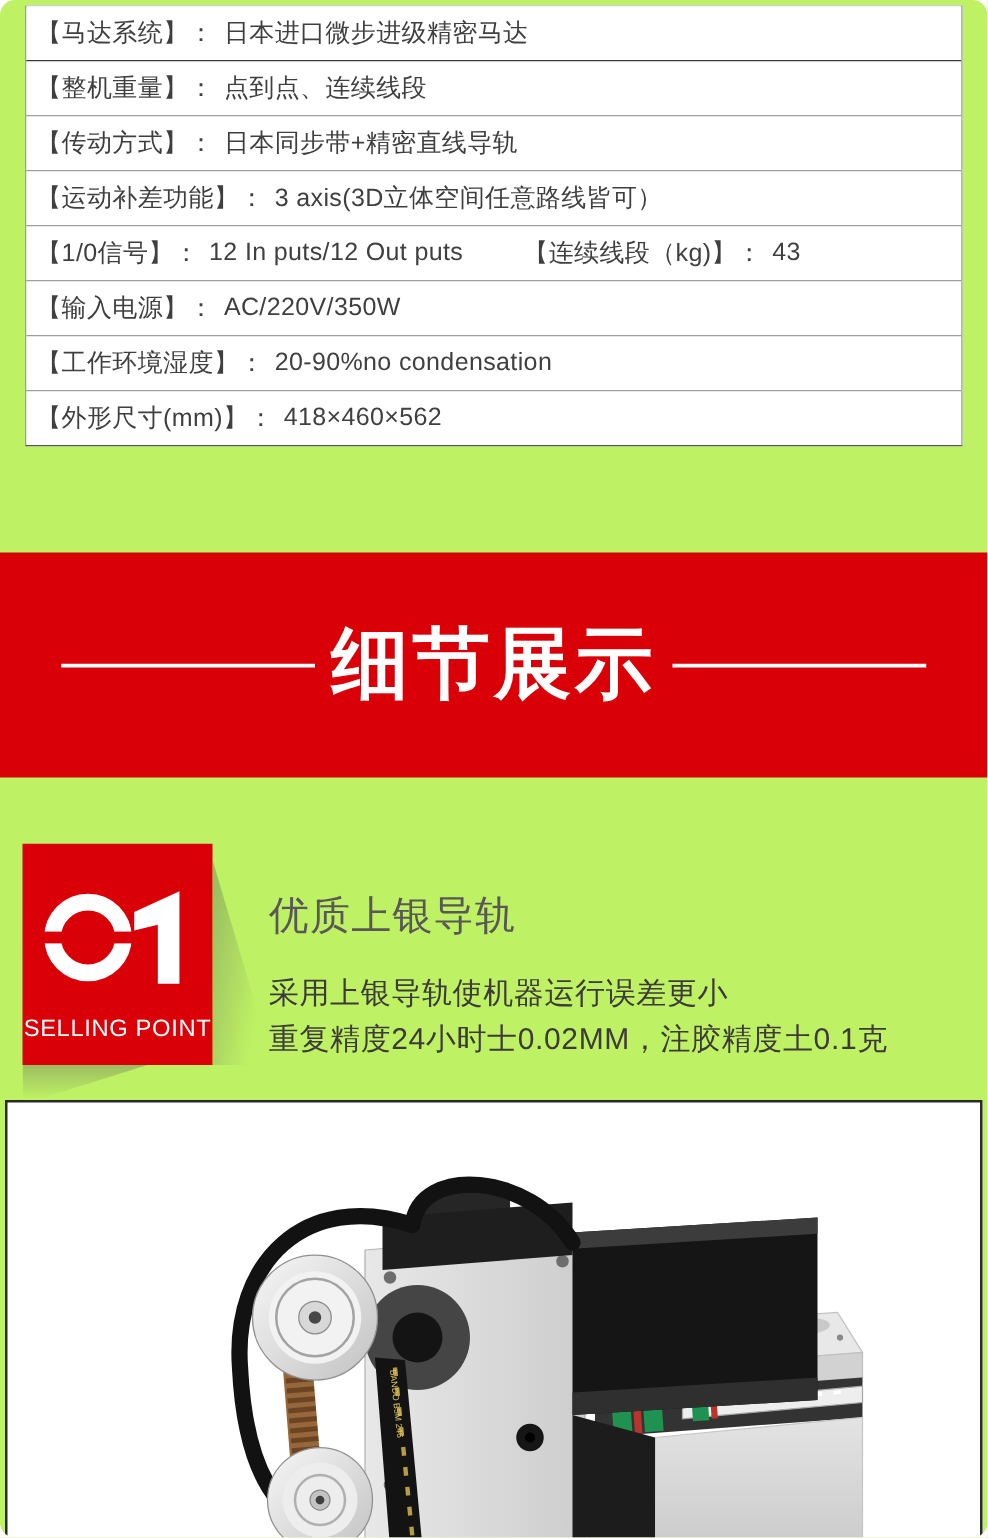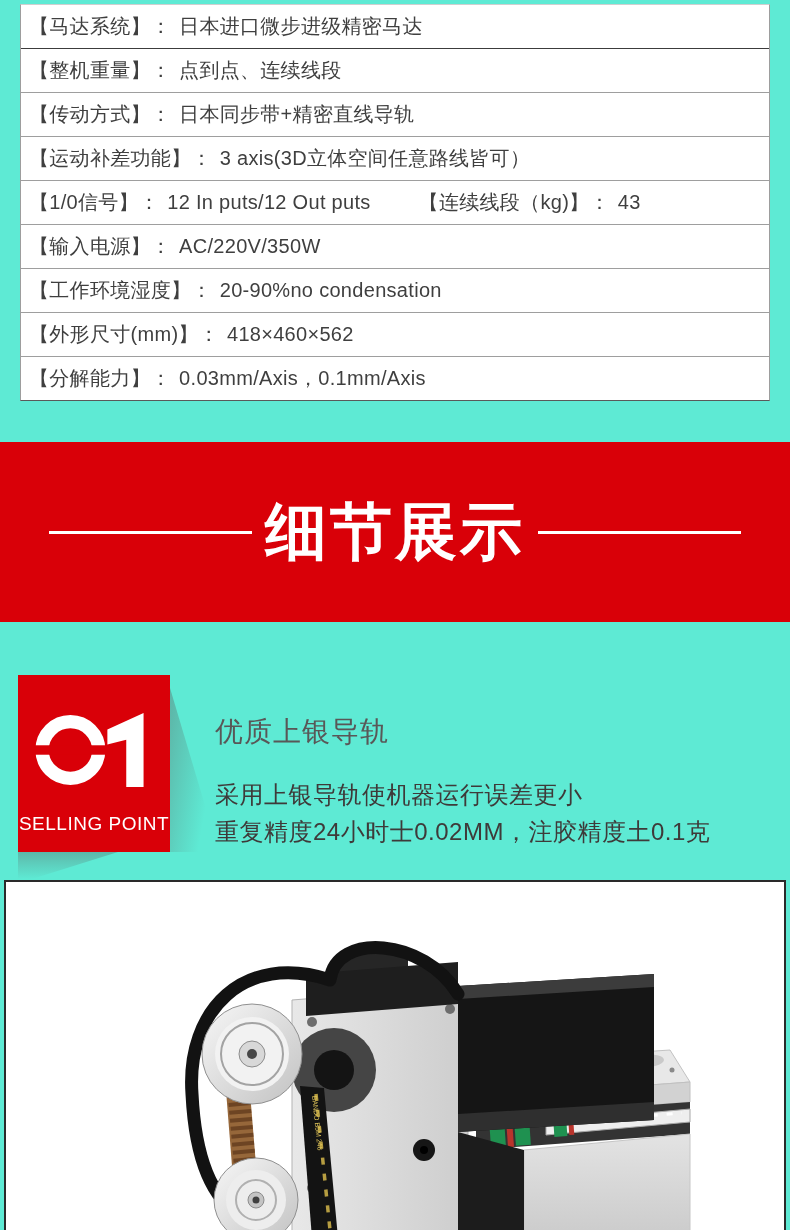--- a/index.html
+++ b/index.html
@@ -1,18 +1,19 @@
 <!DOCTYPE html>
 <html><head>
 <meta charset="utf-8">
 <style>
   html,body{margin:0;padding:0;background:#fff;}
   .page{
-    position:relative;width:790px;height:1230px;overflow:hidden;background:#5eead4;
+    position:relative;width:790px;height:1230px;overflow:hidden;background:#bef264;
     font-family:"Liberation Sans","DejaVu Sans",sans-serif;
+    border-radius:12px;
   }
 
   
   .spec{
     position:absolute;left:20px;top:4px;width:750px;
     border:1px solid #9d9d9d;border-top-color:#cfcfcf;border-bottom-color:#5a5a5a;
     box-sizing:border-box;background:#fff;
   }
   .spec-row{
     height:43px;display:flex;align-items:center;padding-left:8px;
@@ -48,21 +49,21 @@
     position:absolute;left:170px;top:688px;width:44px;height:164px;
     background:linear-gradient(100deg,rgba(90,90,90,.38),rgba(120,120,120,0) 78%);
     clip-path:polygon(0 0,100% 90%,100% 100%,0 100%);
   }
   .badge-shadow-bottom{
     position:absolute;left:18px;top:852px;width:100px;height:27px;
     background:linear-gradient(to bottom,rgba(90,90,90,.35),rgba(120,120,120,0));
     clip-path:polygon(0 0,100% 0,14% 100%,0 100%);
   }
   .sp-text{position:absolute;left:215px;top:710px;width:565px;}
-  .sp-heading{margin:0;font-size:28px;line-height:44px;font-weight:normal;color:#595757;letter-spacing:1px;}
+  .sp-heading{margin:0;font-size:32px;line-height:44px;font-weight:normal;color:#595757;letter-spacing:1px;}
   .sp-line{margin:0;font-size:24px;line-height:37px;color:#3e3a39;letter-spacing:.5px;}
   .sp-line.l1{margin-top:22px;}
 
   
   .photo-box{
     position:absolute;left:4px;top:880px;width:782px;height:360px;
     border:2px solid #2a2a2a;box-sizing:border-box;background:#fff;overflow:hidden;
   }
 </style>
 </head>
@@ -99,24 +100,20 @@
       <span class="spec-label">【输入电源】：</span>
       <span class="spec-value">AC/220V/350W</span>
     </div>
     <div class="spec-row">
       <span class="spec-label">【工作环境湿度】：</span>
       <span class="spec-value">20-90%no condensation</span>
     </div>
     <div class="spec-row">
       <span class="spec-label">【外形尺寸(mm)】：</span>
       <span class="spec-value">418×460×562</span>
-    </div>
-    <div class="spec-row">
-      <span class="spec-label">【分解能力】：</span>
-      <span class="spec-value">0.03mm/Axis，0.1mm/Axis</span>
     </div>
   </div>
 
   <div class="banner">
     <span class="banner-line"></span>
     <h1 class="banner-title">细节展示</h1>
     <span class="banner-line"></span>
   </div>
 
   <div class="badge-shadow-right"></div>

